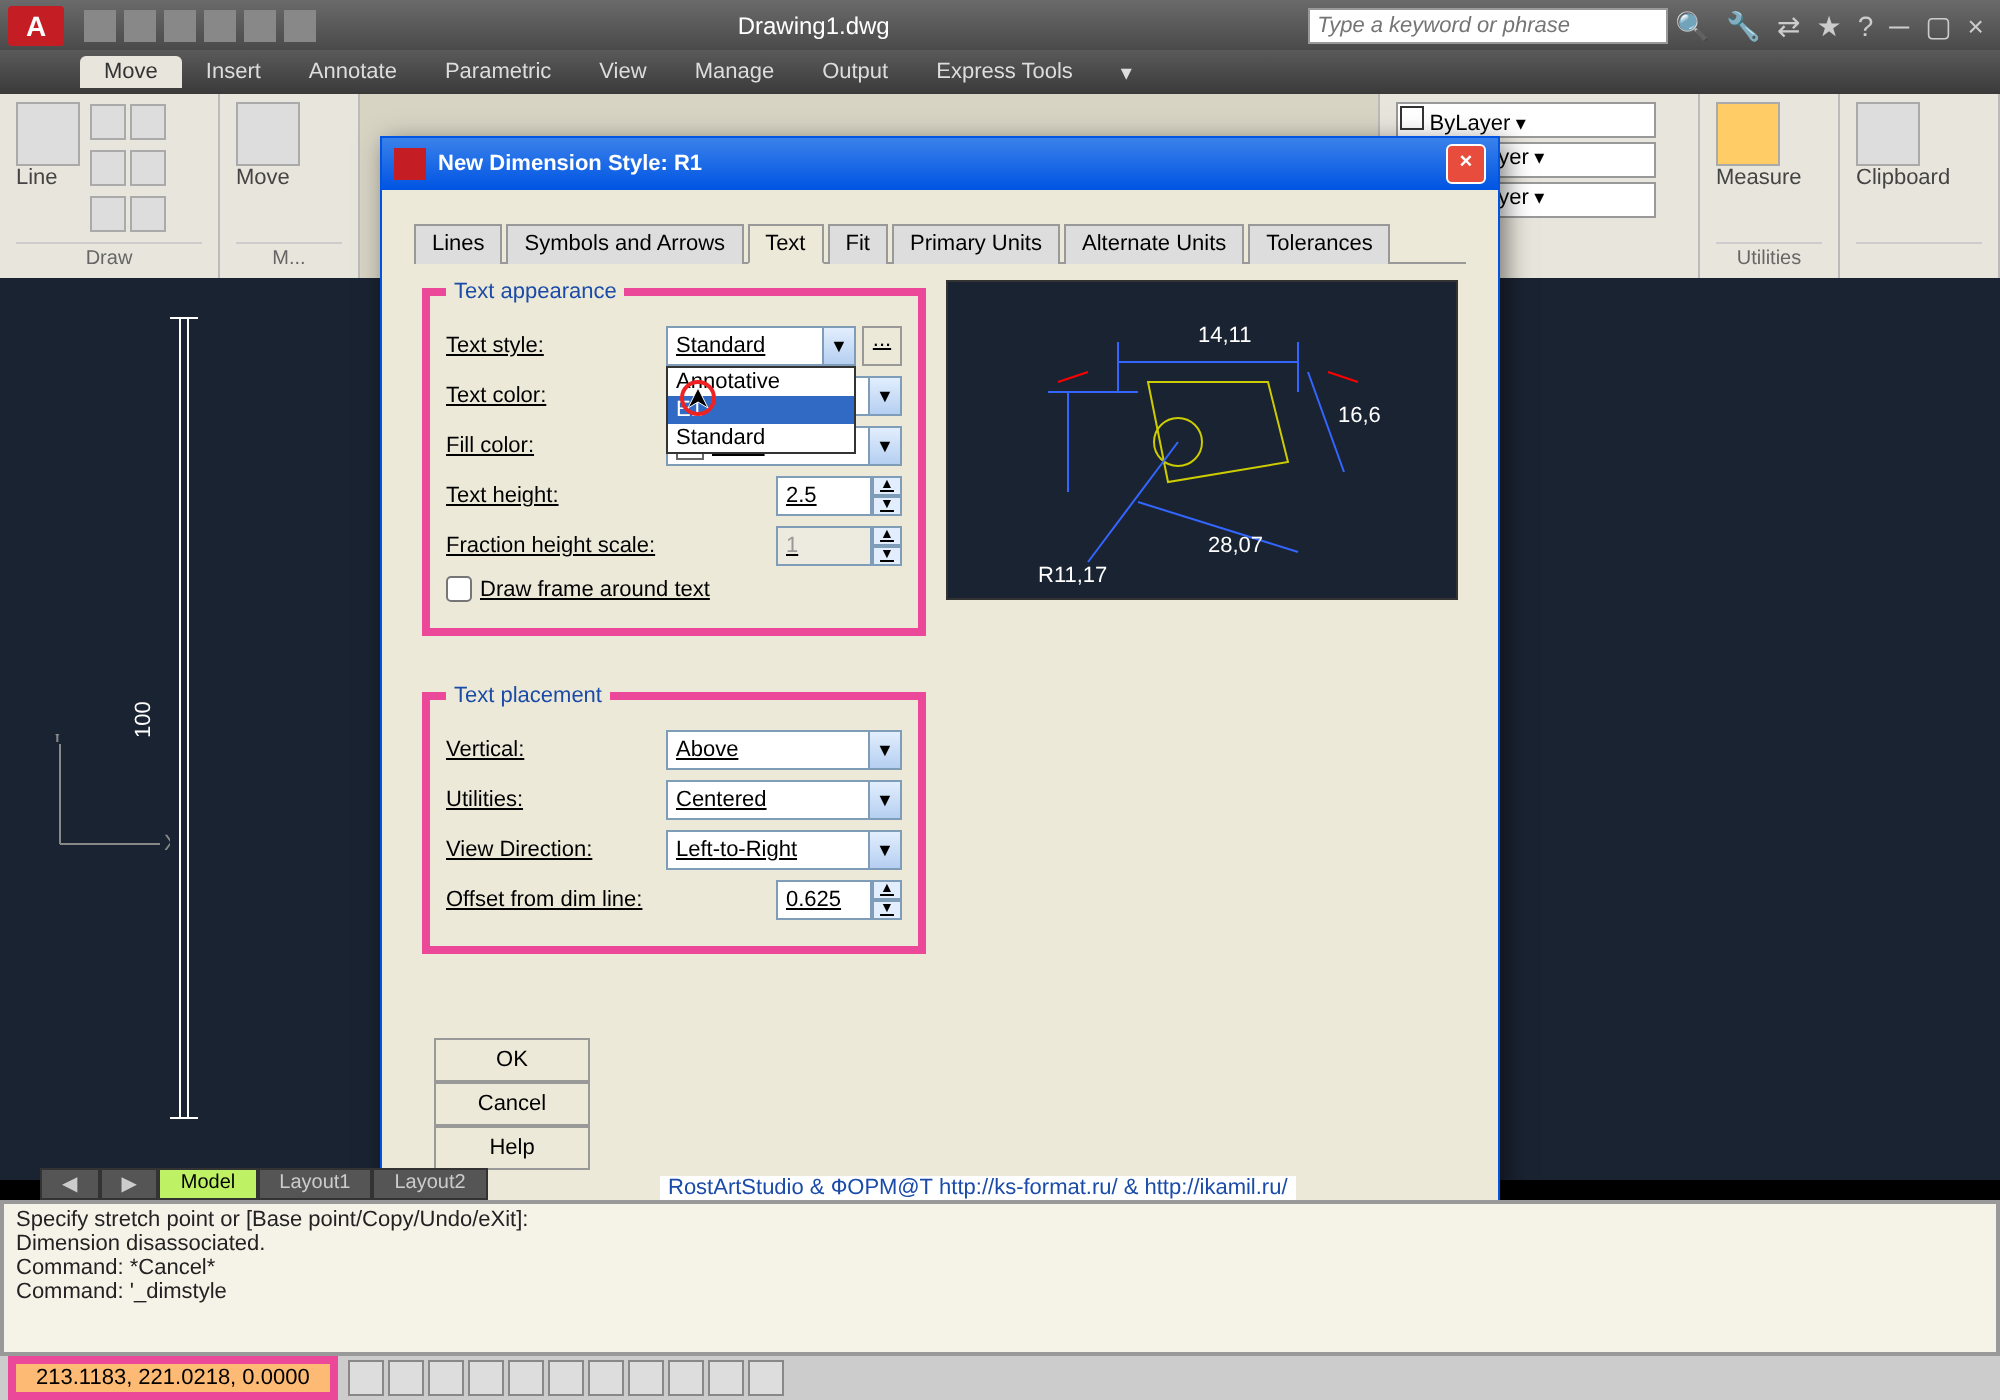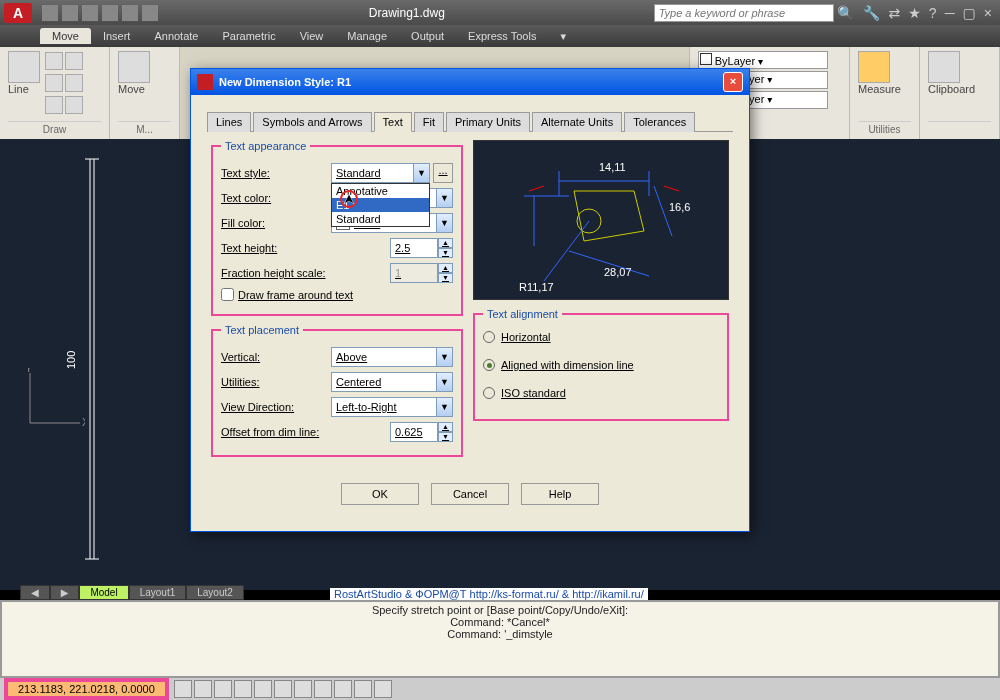--- a/index.html
+++ b/index.html
@@ -26,39 +26,39 @@
 .dlg-title .icon{width:16px;height:16px;background:#c41e24;margin-right:6px;}
 .dlg-close{margin-left:auto;width:20px;height:20px;background:#e74c3c;color:#fff;text-align:center;border:1px solid #fff;border-radius:3px;line-height:16px;}
 .dlg-body{padding:16px;}
 .tabs{display:flex;border-bottom:1px solid #999;}
 .dtab{padding:3px 8px;border:1px solid #999;border-bottom:none;margin-right:2px;background:#ece9d8;position:relative;top:1px;}
 .dtab.active{background:#ece9d8;border-bottom:1px solid #ece9d8;z-index:2;}
 .dtab:not(.active){background:#ddd;}
 .content{display:flex;gap:10px;padding:8px 4px;}
 .left-col{width:270px;}
 .right-col{width:256px;}
-fieldset{border:2px solid #ec4899;padding:6px 8px 8px;margin-bottom:8px;}
+fieldset{border:4px solid #ec4899;padding:6px 8px 8px;margin-bottom:24px;}
 legend{color:#1a4ba8;padding:0 4px;}
 .row{display:flex;align-items:center;margin:5px 0;text-decoration:underline;}
 .row label{width:110px;}
 .combo{flex:1;height:20px;background:#fff;border:1px solid #7f9db9;display:flex;align-items:center;padding:0 4px;position:relative;}
 .combo .arrow{position:absolute;right:0;width:16px;height:18px;background:linear-gradient(#e2eefd,#b5cff1);border-left:1px solid #7f9db9;text-align:center;font-size:9px;line-height:18px;}
 .dropdown{position:absolute;top:19px;left:-1px;right:-1px;background:#fff;border:1px solid #333;z-index:10;}
 .dropdown div{padding:1px 4px;}
 .dropdown .sel{background:#316ac5;color:#fff;}
 .ellipsis-btn{width:20px;height:20px;border:1px solid #999;background:#ece9d8;margin-left:3px;text-align:center;}
 .spinner{display:flex;}
 .spinner input{width:48px;height:20px;border:1px solid #7f9db9;padding:0 4px;}
 .spin-btns{width:15px;display:flex;flex-direction:column;}
 .spin-btns span{height:10px;background:#e2eefd;border:1px solid #7f9db9;font-size:7px;text-align:center;line-height:8px;}
 .preview{width:256px;height:160px;background:#1a2332;border:1px solid #333;position:relative;overflow:hidden;}
-.btns{display:flex;justify-content:center;gap:12px;padding:10px;}
+.btns{display:flex;justify-content:center;gap:0;padding:10px;flex-direction:column;}
 .btns button{width:78px;height:22px;border:1px solid #999;background:#ece9d8;}
 .cursor{position:absolute;width:18px;height:18px;z-index:99;}
-.cmd{position:absolute;bottom:22px;left:0;right:0;height:78px;background:#f5f2e8;border:2px solid #999;font-family:'Courier New',monospace;font-size:12px;padding:2px 6px;color:#222;text-align:center;}
+.cmd{position:absolute;bottom:22px;left:0;right:0;height:78px;background:#f5f2e8;border:2px solid #999;font-family:'Courier New',monospace;font-size:12px;padding:2px 6px;color:#222;}
 .status{position:absolute;bottom:0;left:0;right:0;height:22px;background:#ccc;display:flex;align-items:center;font-size:10px;}
 .status .coords{background:#fdba74;border:4px solid #ec4899;padding:1px 10px;margin:0 4px;}
 .status-ic{width:18px;height:18px;border:1px solid #888;background:#ddd;margin:0 1px;}
 .model-tabs{position:absolute;bottom:100px;left:20px;display:flex;}
 .mtab{padding:1px 10px;background:#555;color:#ccc;border:1px solid #333;font-size:10px;}
 .mtab.active{background:#bef264;color:#000;}
 .watermark{position:absolute;bottom:100px;left:330px;color:#1a4ba8;font-size:11px;background:#fff;padding:0 4px;}
 .ucs{position:absolute;bottom:160px;left:25px;}
 .radio{width:12px;height:12px;border:1px solid #666;border-radius:50%;margin-right:6px;display:inline-flex;align-items:center;justify-content:center;}
 .radio.checked::after{content:'';width:5px;height:5px;background:#4a7c2f;border-radius:50%;}
@@ -283,35 +283,20 @@
             <line x1="60" y1="55" x2="60" y2="105" stroke="#36f"></line>
               <line x1="50" y1="55" x2="95" y2="55" stroke="#36f"></line>
             <line x1="115" y1="80" x2="70" y2="140" stroke="#36f"></line>
               <text x="45" y="150" fill="#fff" font-size="8">R11,17</text>
             <line x1="95" y1="110" x2="175" y2="135" stroke="#36f"></line>
               <text x="130" y="135" fill="#fff" font-size="8">28,07</text>
             <line x1="70" y1="45" x2="55" y2="50" stroke="#f00"></line>
               <line x1="190" y1="45" x2="205" y2="50" stroke="#f00"></line>
           </svg>
         </div>
-        <fieldset style="margin-top:8px;">
-          <legend>Text alignment</legend>
-          <div class="row">
-              <span class="radio"></span>
-              <span>Horizontal</span>
-            </div>
-          <div class="row" style="margin:16px 0;">
-              <span class="radio checked"></span>
-              <span>Aligned with dimension line</span>
-            </div>
-          <div class="row" style="margin-bottom:12px;">
-              <span class="radio"></span>
-              <span>ISO standard</span>
-            </div>
-        </fieldset>
       </div>
     </div>
     <div class="btns">
       <button>OK</button>
       <button>Cancel</button>
       <button>Help</button>
     </div>
   </div>
 </div>
 
@@ -324,20 +309,21 @@
   <div class="mtab">◀</div>
   <div class="mtab">▶</div>
   <div class="mtab active">Model</div>
   <div class="mtab">Layout1</div>
   <div class="mtab">Layout2</div>
 </div>
 <div class="watermark">RostArtStudio &amp; ФОРМ@Т http://ks-format.ru/ &amp; http://ikamil.ru/</div>
 
 <div class="cmd">
   <div>Specify stretch point or [Base point/Copy/Undo/eXit]:</div>
+  <div>Dimension disassociated.</div>
   <div>Command: *Cancel*</div>
   <div>Command: '_dimstyle</div>
 </div>
 
 <div class="status">
   <span class="coords">213.1183, 221.0218, 0.0000</span>
   <span class="status-ic"></span>
   <span class="status-ic"></span>
   <span class="status-ic"></span>
   <span class="status-ic"></span>

